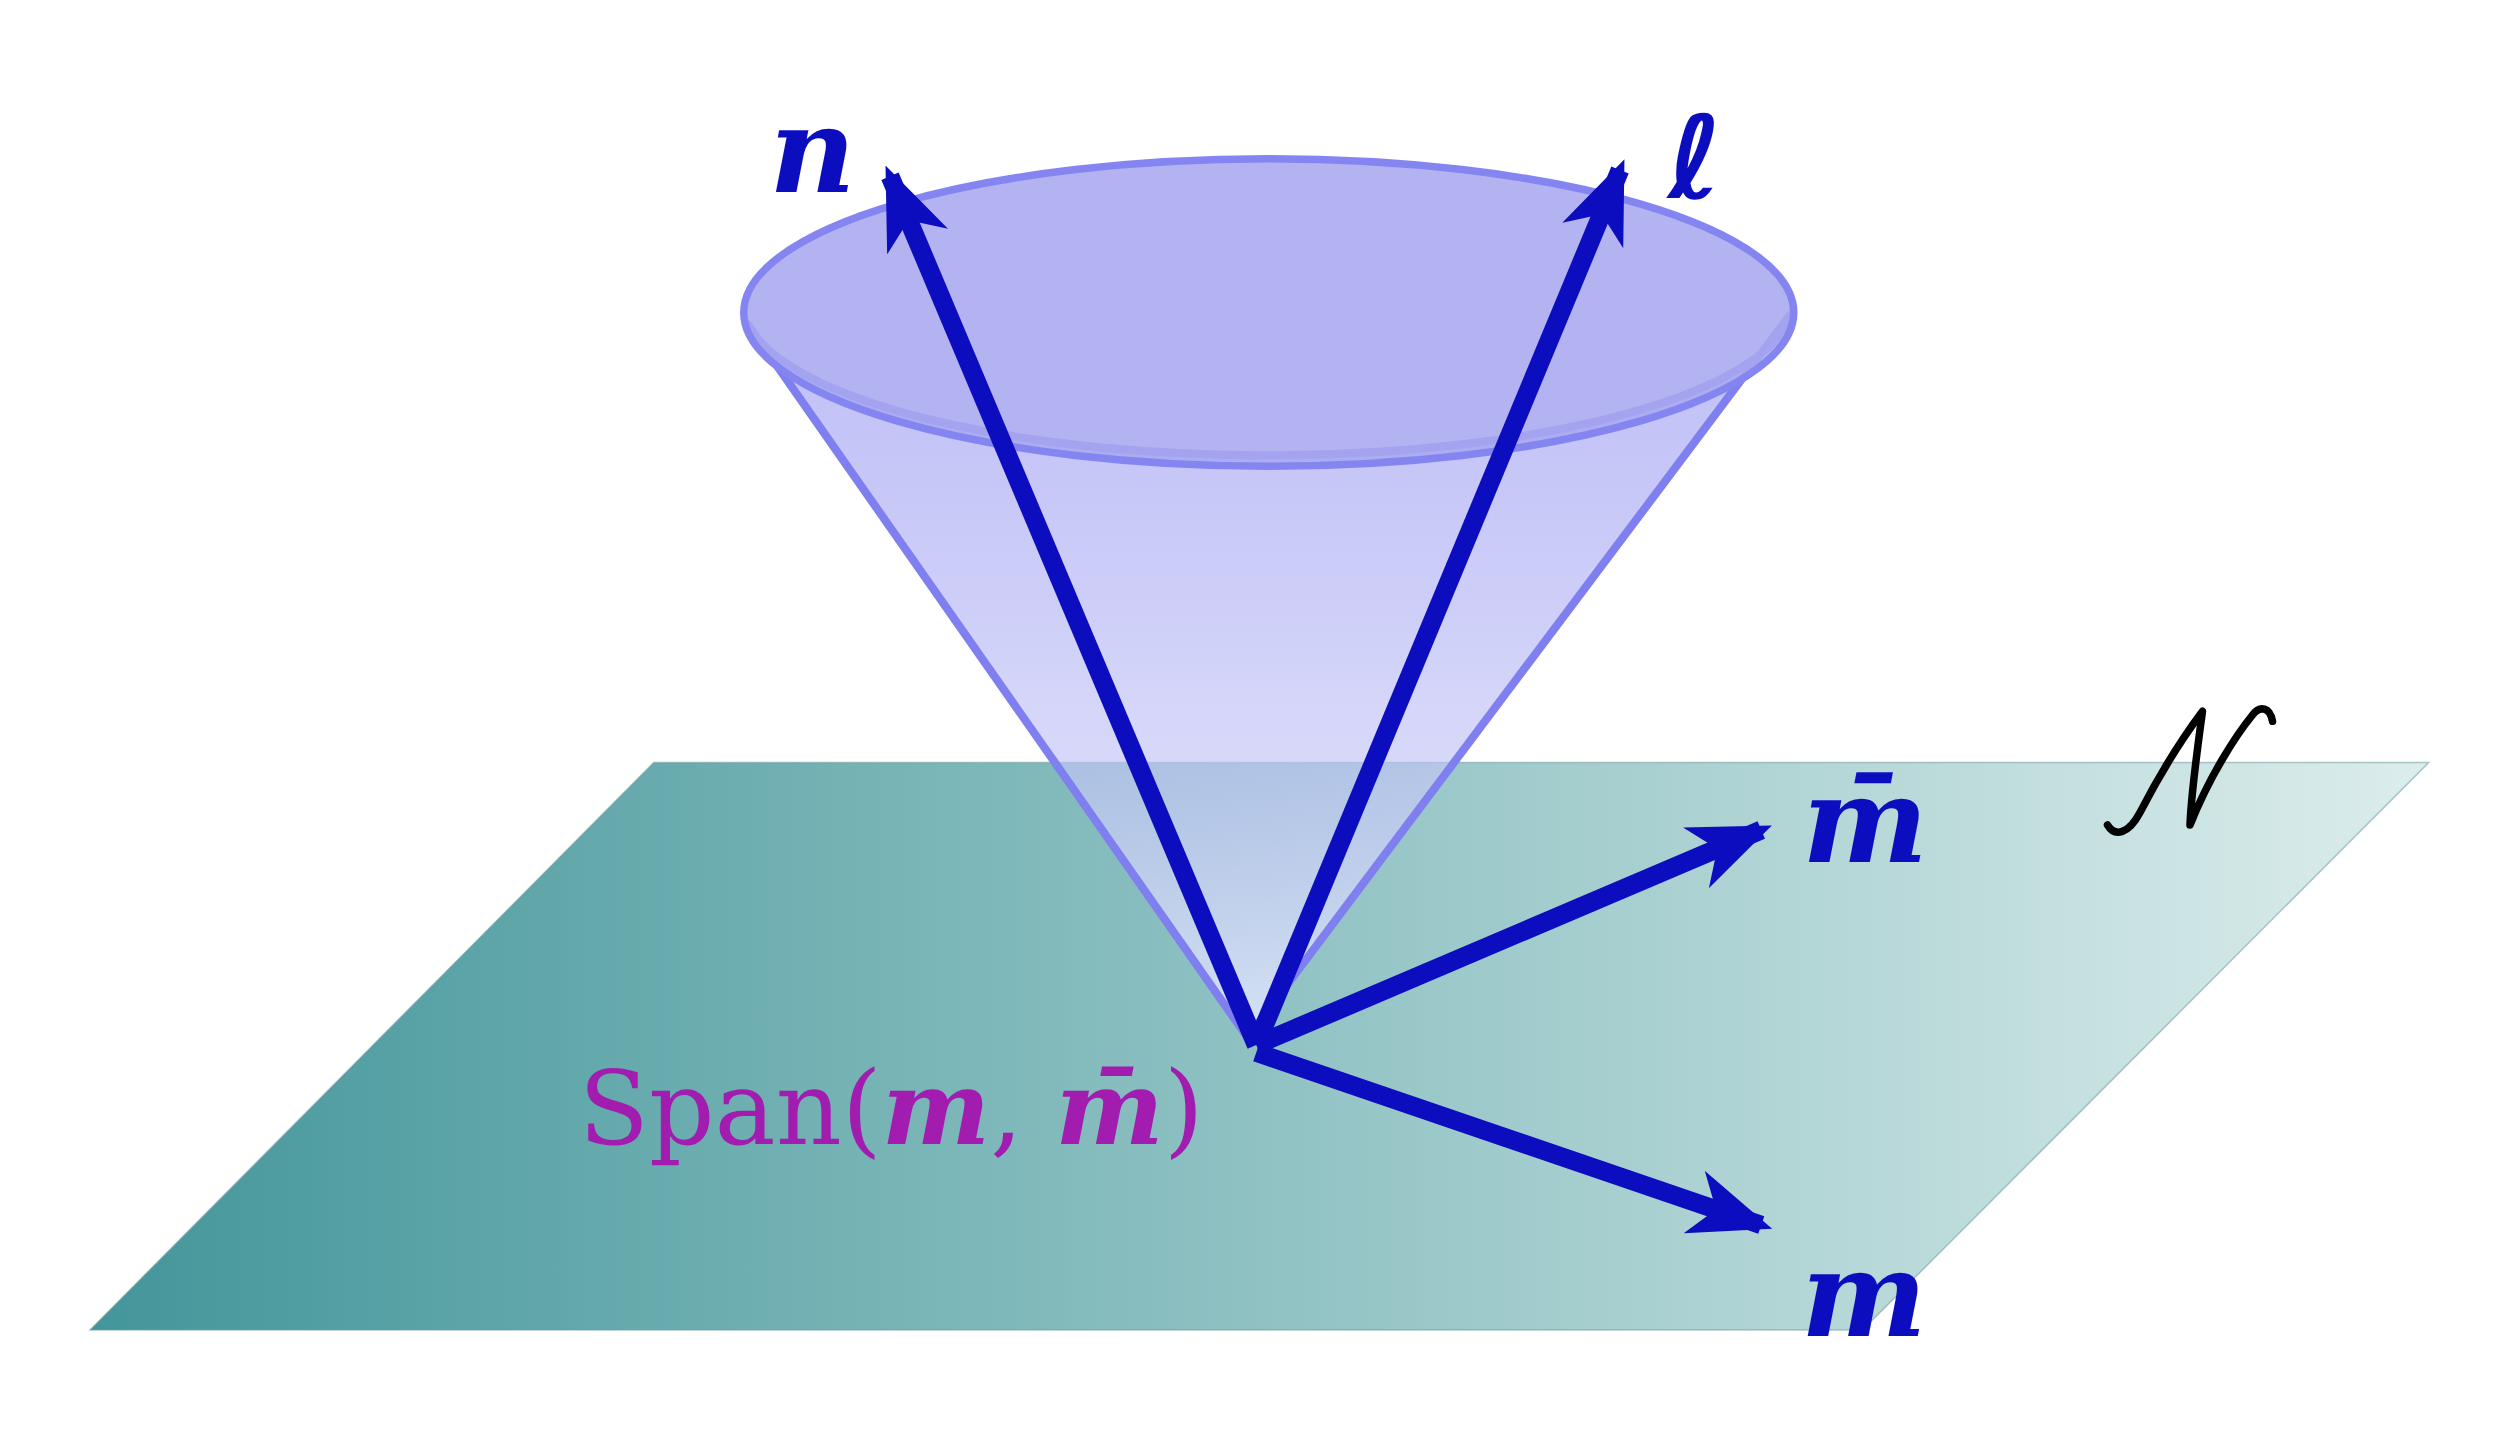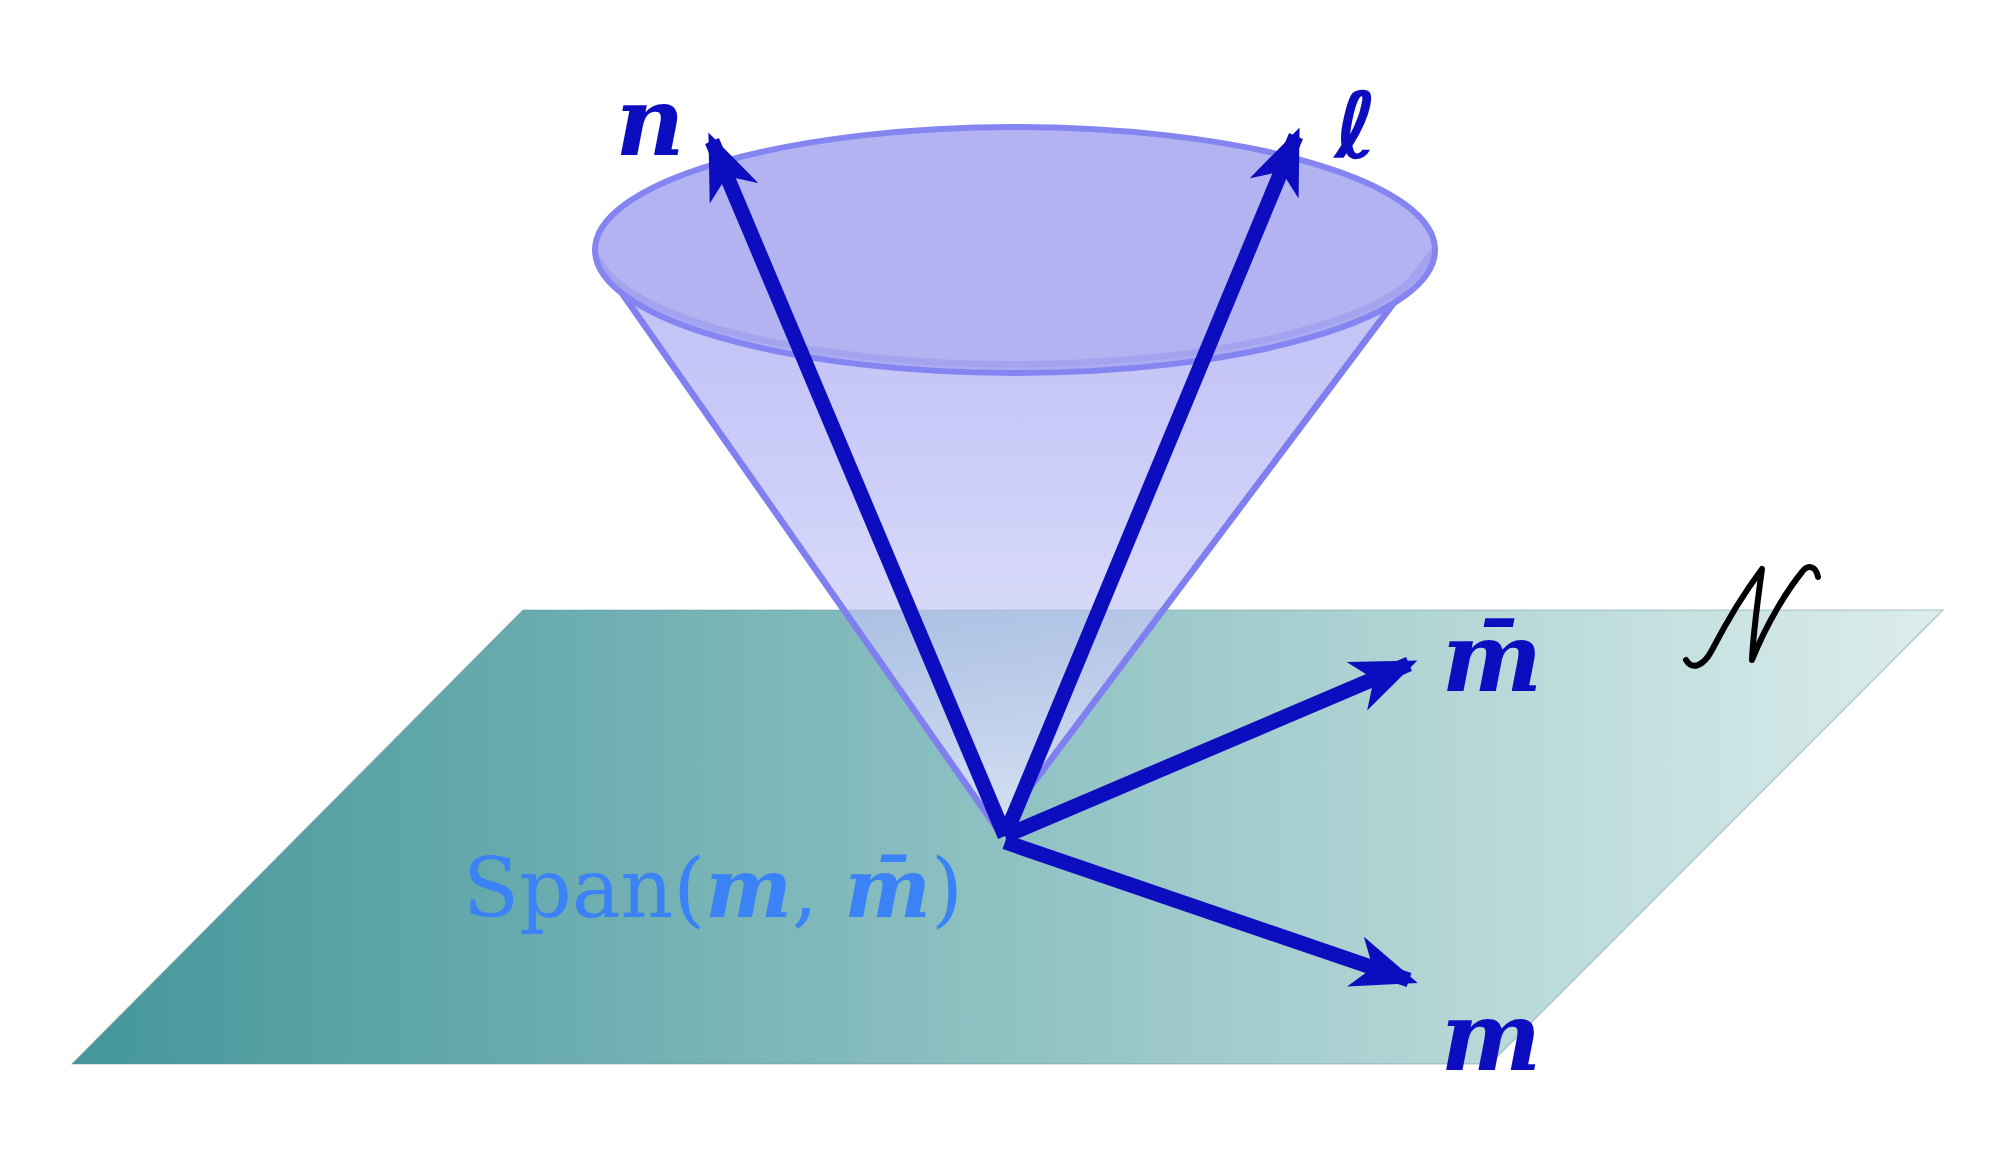--- a/index.html
+++ b/index.html
@@ -27,21 +27,21 @@
     color: #0d0dc0;
     white-space: nowrap;
     font-family: "DejaVu Serif", "DejaVu Sans", serif;
   }
   .vlabel.ell { font-size: 92px; }
   .span-label {
     position: absolute;
     transform: translate(-50%, -50%);
     font-size: 82px;
     line-height: 1;
-    color: #3b82f6;
+    color: #a21caf;
     white-space: nowrap;
     font-family: "DejaVu Serif", "DejaVu Sans", serif;
   }
   .span-label .bi { font-style: italic; font-weight: bold; }
 </style>
 </head>
 <body>
 
 <div class="canvas">
 

